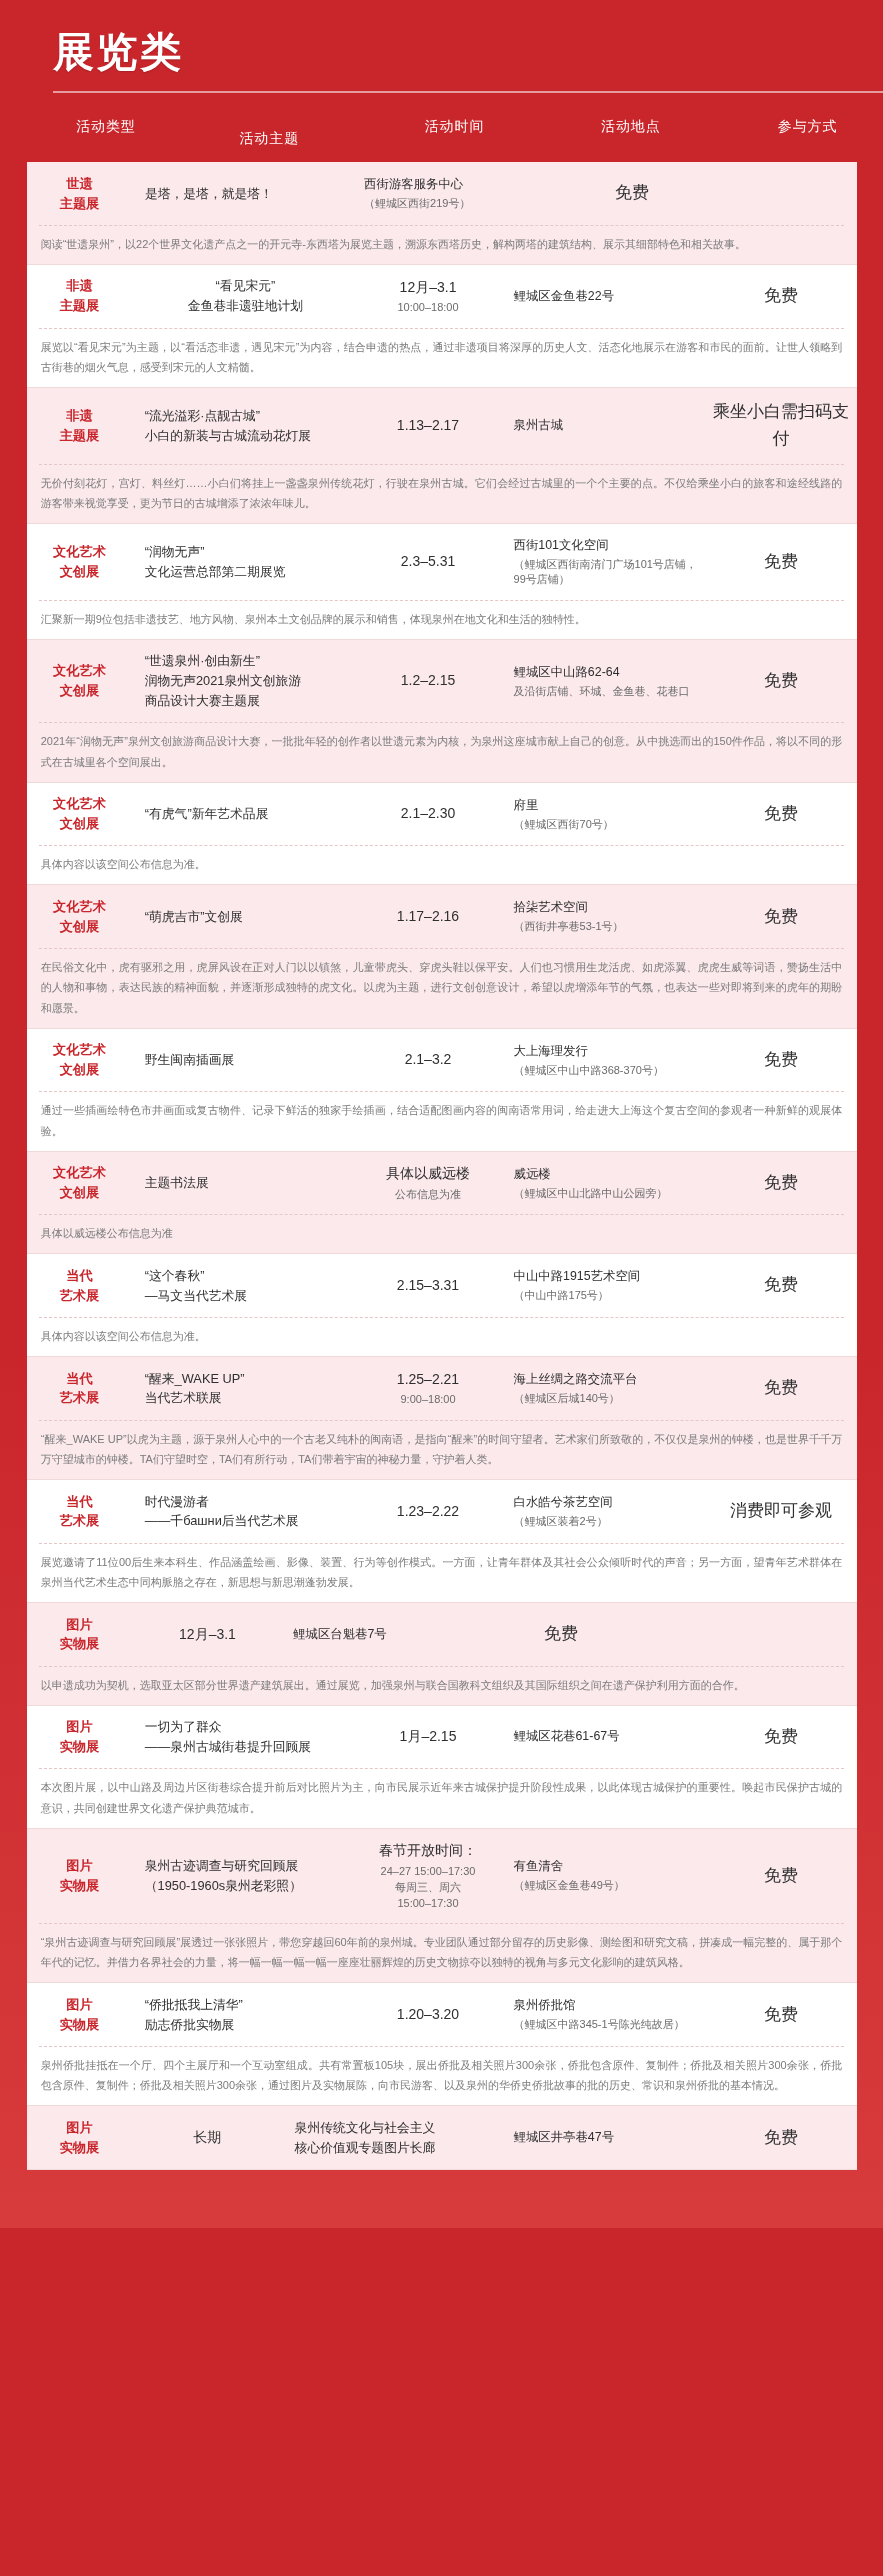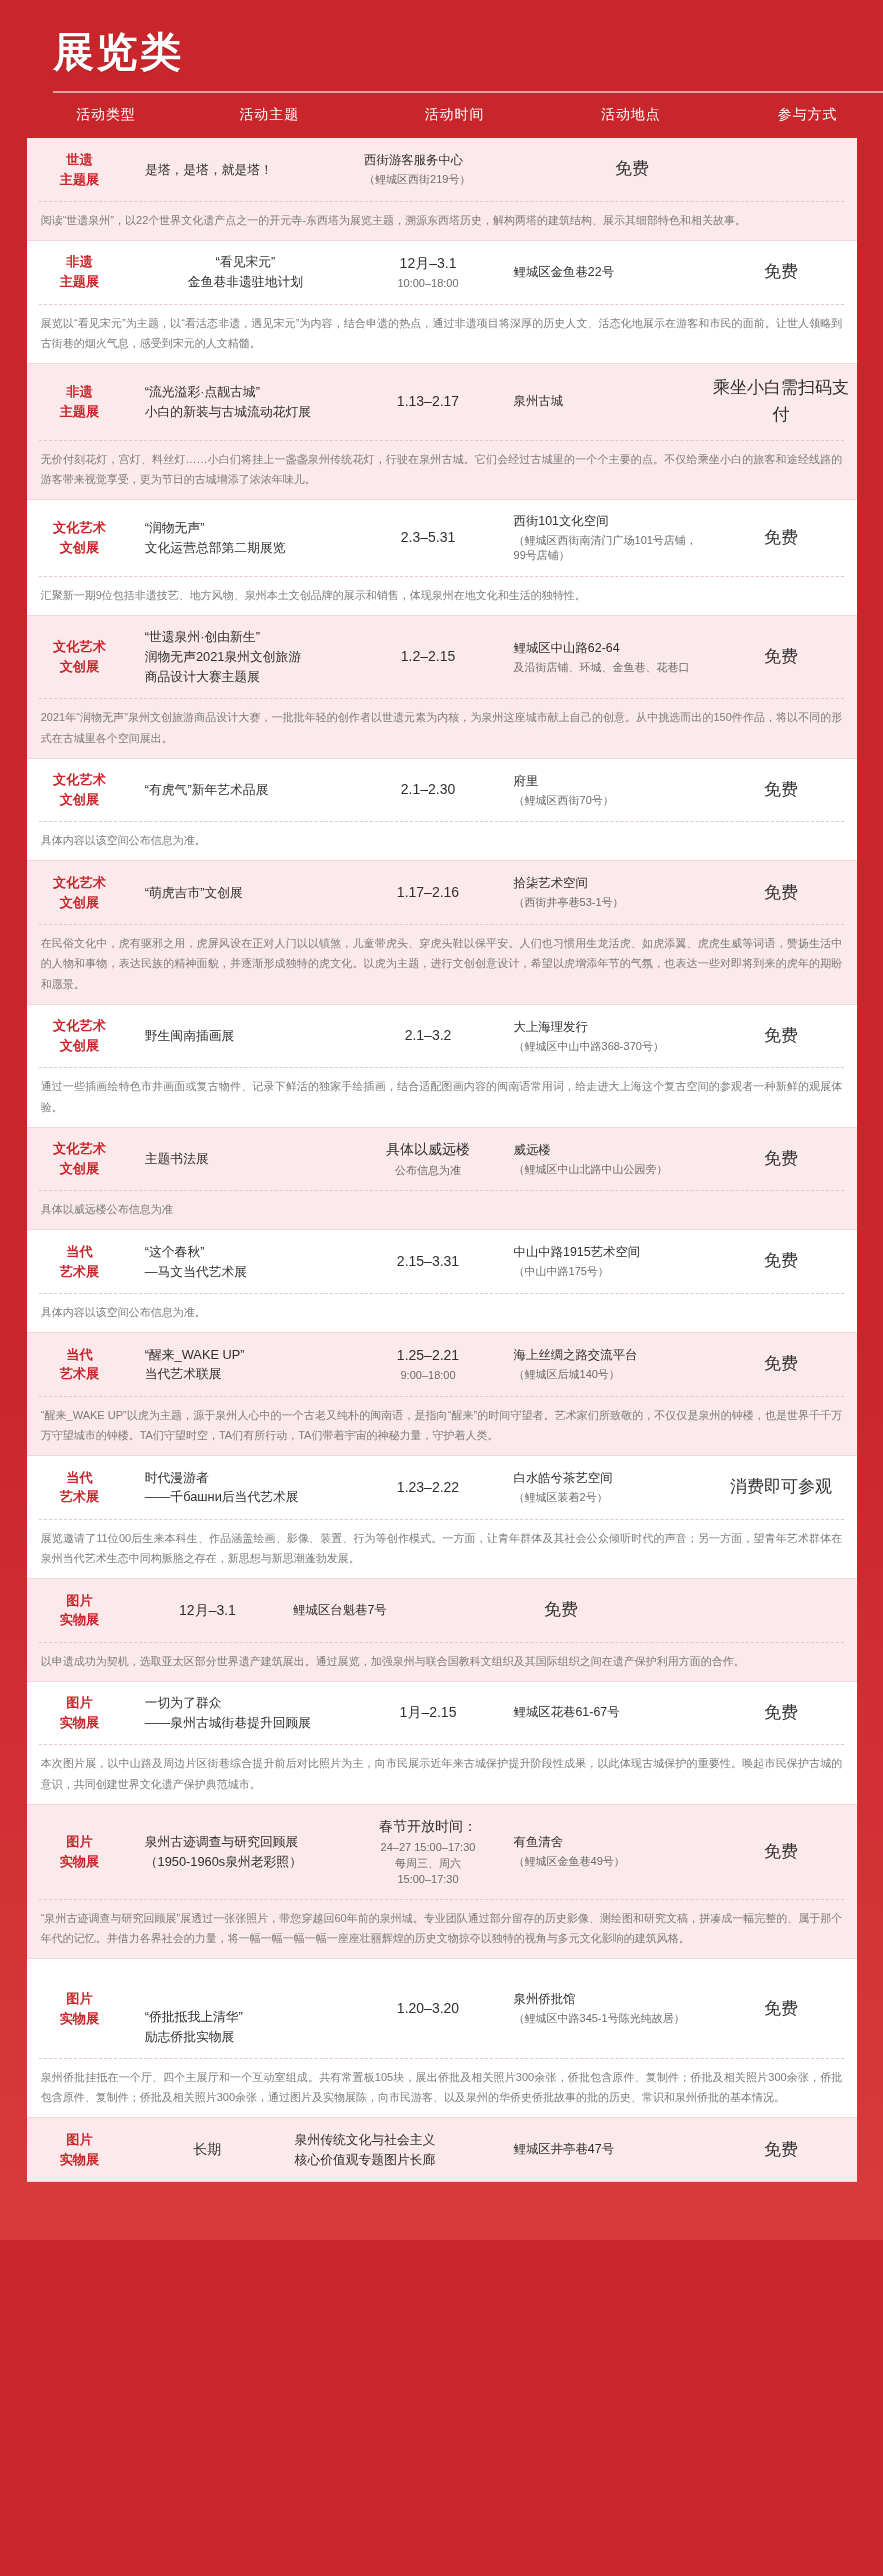--- a/index.html
+++ b/index.html
@@ -39,21 +39,21 @@
     font-size: 14px;
     padding: 12.4px 0 14px 0;
     width: 830px;
     margin-left: 53px;
   }
   .colhead .c {
     text-align: center;
     letter-spacing: 0.9px;
   }
   .c-cat  { width: 106px; }
-  .c-topic{ width: 221px; }
+  .c-topic{ width: 221px; margin-top: 24px; }
   .c-time { width: 150px; }
   .c-place{ width: 203px; }
   .c-join { width: 151px; }
 
   .table {
     width: 830px;
     margin: 0 auto;
     background: #ffffff;
   }
   .row {
@@ -435,21 +435,21 @@
           <div class="cell join">免费</div>
         </div>
         <div class="desc">“泉州古迹调查与研究回顾展”展透过一张张照片，带您穿越回60年前的泉州城。专业团队通过部分留存的历史影像、测绘图和研究文稿，拼凑成一幅完整的、属于那个年代的记忆。并借力各界社会的力量，将一幅一幅一幅一幅一座座壮丽辉煌的历史文物掠夺以独特的视角与多元文化影响的建筑风格。</div>
       </div>
       <div class="row plain">
         <div class="main">
           <div class="cell cat">
             <span class="cat-line">图片</span>
             <span class="cat-line">实物展</span>
           </div>
-          <div class="cell topic" style="white-space: pre-line; margin-top: 36px;">“侨批抵我上清华”
+          <div class="cell topic" style="white-space: pre-line;">“侨批抵我上清华”
 励志侨批实物展</div>
           <div class="cell time">
             <div class="time-b">1.20–3.20</div>
           </div>
           <div class="cell place">
             <div>泉州侨批馆</div>
             <div class="sub">（鲤城区中路345-1号陈光纯故居）</div>
           </div>
           <div class="cell join">免费</div>
         </div>

